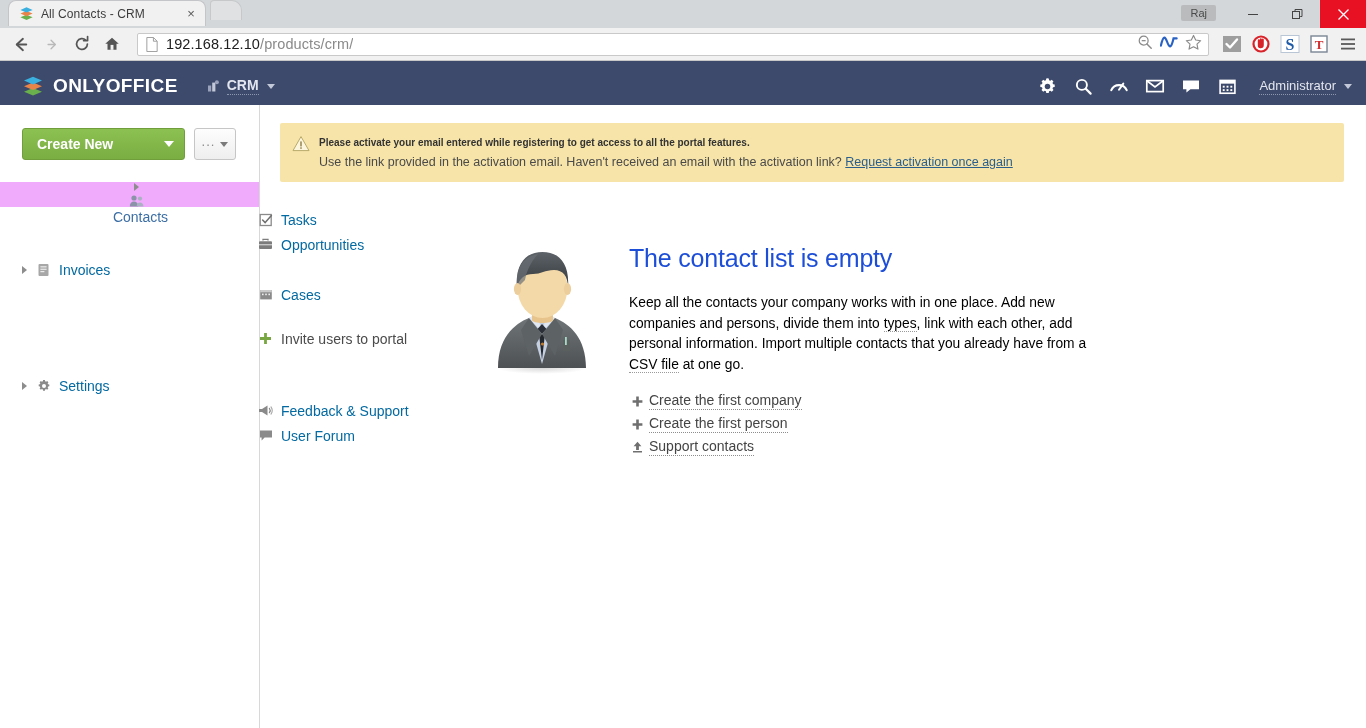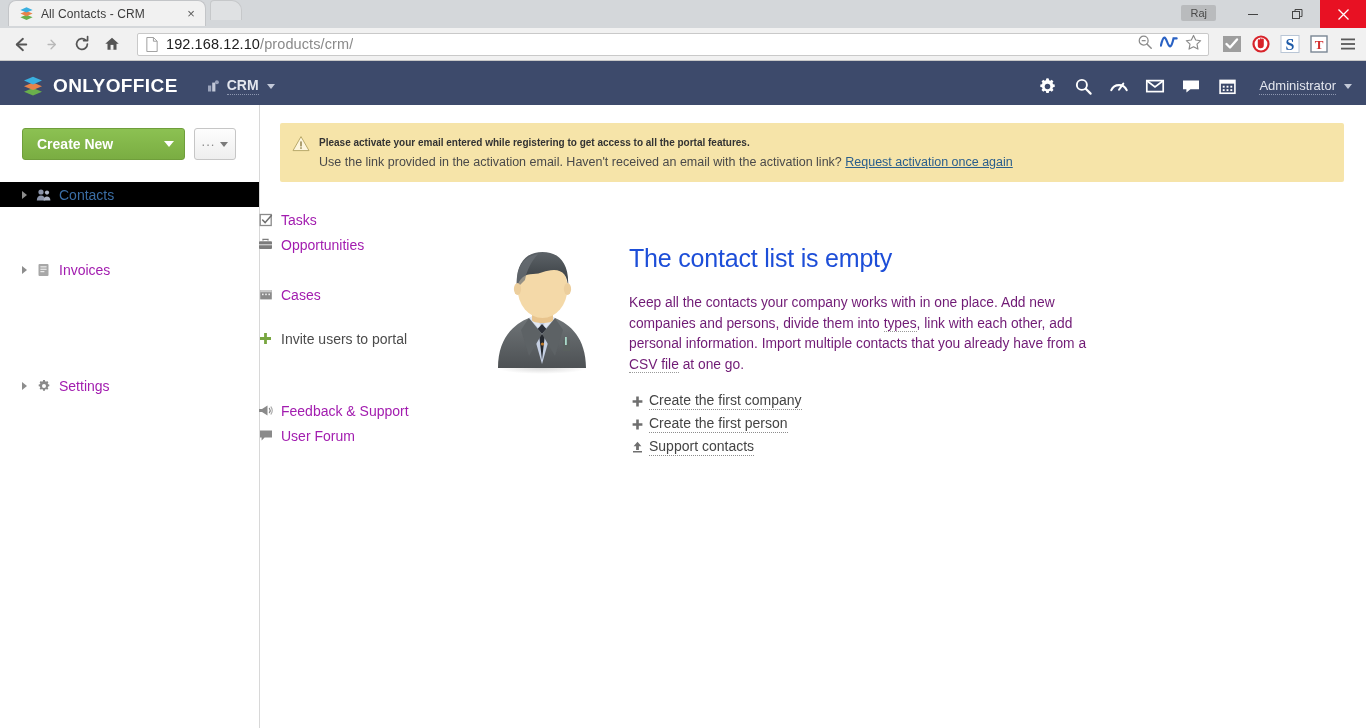--- a/index.html
+++ b/index.html
@@ -114,52 +114,52 @@
   .dots-btn .dots{letter-spacing:1px;color:#8b8b8b;font-size:13px;line-height:0;padding-bottom:5px;}
   .dots-btn .d-caret{
     width:0;height:0;border-left:4px solid transparent;border-right:4px solid transparent;
     border-top:5px solid #7a7a7a;
   }
   .nav{margin-top:22px;}
   .nav-item{
     height:25px;display:flex;align-items:center;padding-left:22px;box-sizing:border-box;
     font-size:14px;color:#444;position:relative;
   }
-  .nav-item.active{background:#000000;color:#3b6ea5;}
+  .nav-item.active{background:#f0abfc;color:#3b6ea5;flex-direction:column;}
   .nav-item.active .nav-label{color:#3b6ea5;}
   .arrow{
     width:10px;flex:0 0 10px;margin-right:3px;display:flex;align-items:center;
   }
   .arrow i{
     width:0;height:0;border-top:4px solid transparent;border-bottom:4px solid transparent;
     border-left:5px solid #8d8d8d;display:block;
   }
   .arrow.empty i{border:none;}
   .nav-icon{width:17px;flex:0 0 17px;margin-right:7px;display:flex;align-items:center;justify-content:center;}
-  .nav-label{font-size:14px;color:#a21caf;white-space:nowrap;}
+  .nav-label{font-size:14px;color:#0369a1;white-space:nowrap;}
   .nav-gap{height:19px;}
   .nav-gap-lg{height:22px;}
   .invite .nav-label{color:#4b4b4b;}
 
   
   .main{flex:1;min-width:0;display:flex;flex-direction:column;padding:0;}
   .banner{
     margin:18px 22px 0 20px;background:#f6e4a9;border-radius:2px;
     display:flex;align-items:flex-start;padding:11px 14px 11px 12px;box-sizing:border-box;
   }
   .banner-icon{width:18px;height:18px;flex:0 0 18px;margin-right:9px;margin-top:1px;}
   .banner-l1{font-size:10px;font-weight:bold;color:#333;line-height:17px;}
   .banner-l2{font-size:12.5px;color:#4a4a4a;line-height:17px;margin-top:3px;}
   .banner-l2 a{color:#2a5e8c;text-decoration:underline;}
 
   .empty{display:flex;margin:62px 0 0 225px;}
   .avatar{width:115px;flex:0 0 115px;margin-right:29px;position:relative;}
   .empty-body{max-width:470px;}
   .empty-title{font-size:25px;color:#1d4ed8;font-weight:normal;margin:0 0 20px 0;letter-spacing:-.2px;}
-  .empty-desc{font-size:13.8px;color:#701a75;line-height:20.5px;margin:0 0 17px 0;}
+  .empty-desc{font-size:13.8px;color:#000000;line-height:20.5px;margin:0 0 17px 0;}
   .dotted{border-bottom:1px dotted #9a9a9a;}
   .act{display:flex;align-items:center;margin-bottom:5px;}
   .act-icon{width:16px;flex:0 0 16px;display:flex;align-items:center;justify-content:center;margin-right:4px;}
   .act-label{font-size:14px;color:#444;border-bottom:1px dotted #8d8d8d;padding-bottom:1px;}
 </style>
 </head>
 <body>
 
 <div class="win">
 

